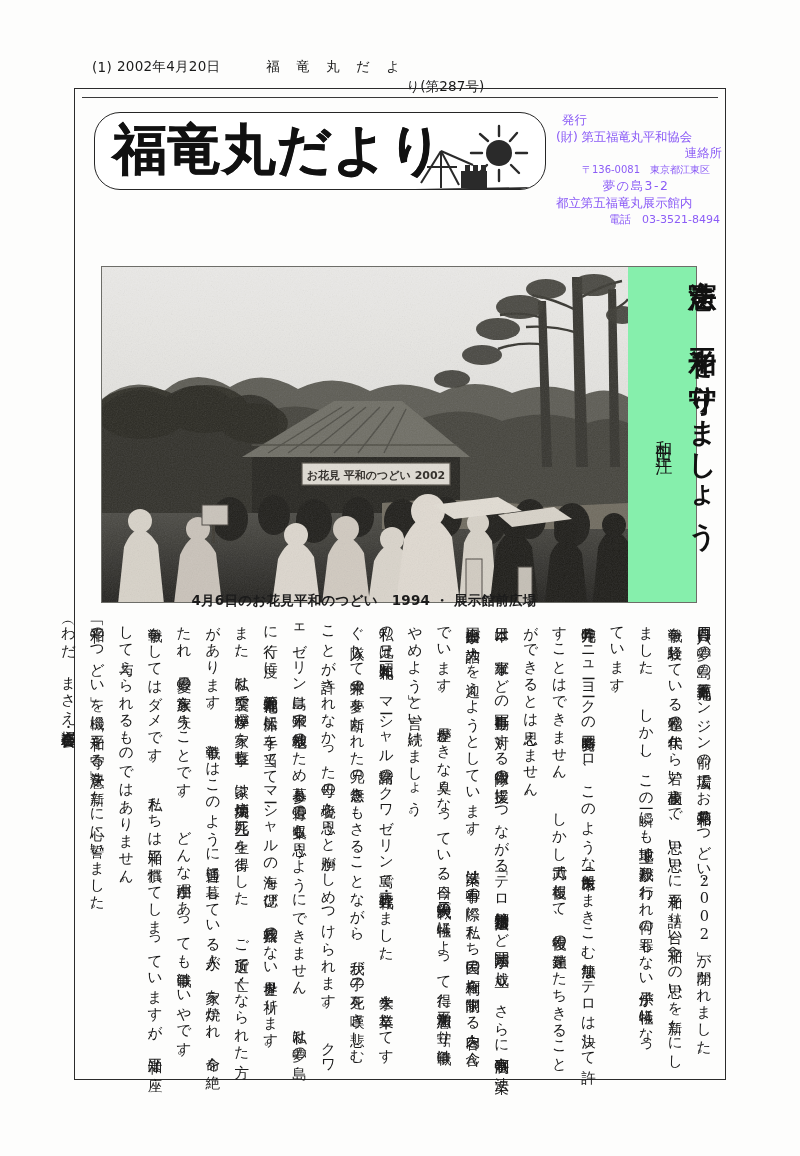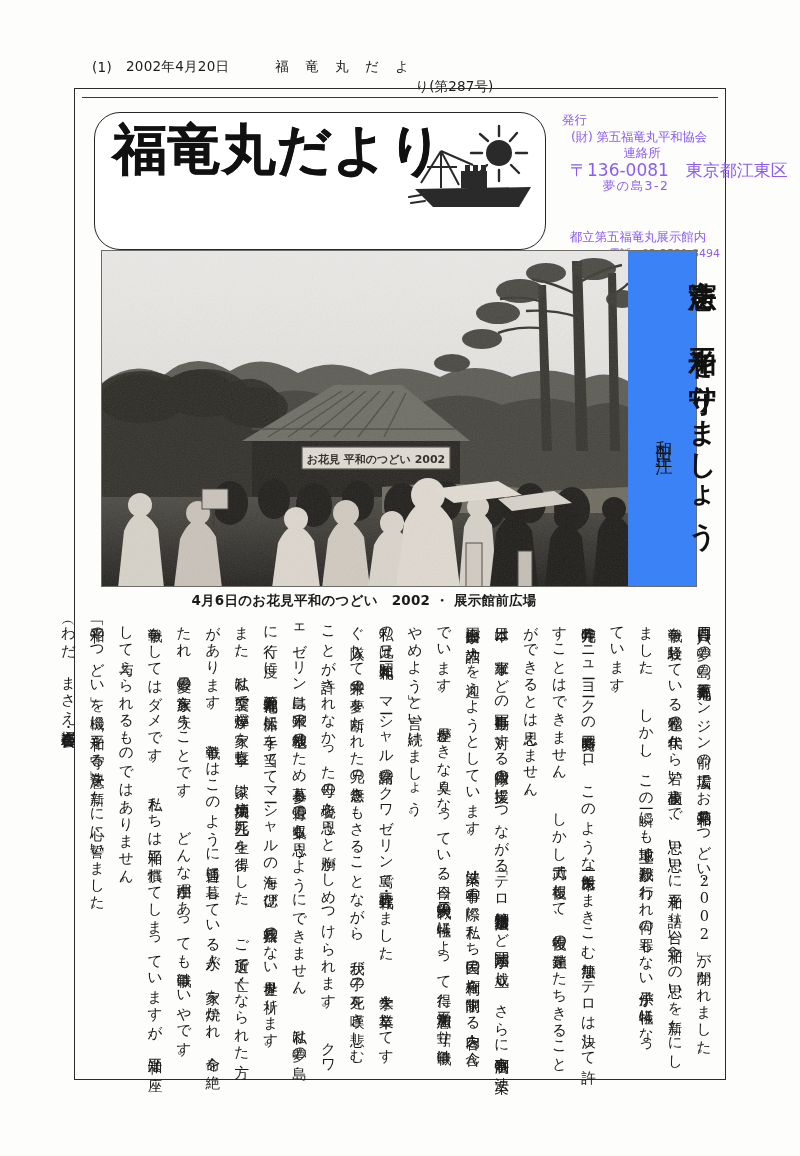--- a/index.html
+++ b/index.html
@@ -30,21 +30,21 @@
     display: flex;
     align-items: center;
     font-size: 13.5px;
     letter-spacing: 0.02em;
   }
   .rh-issue {
     margin-left: 92px;
     white-space: nowrap;
   }
   .rh-date {
-    margin-left: 14px;
+    margin-left: 5px;
     white-space: nowrap;
   }
   .rh-title {
     margin-left: 46px;
     white-space: nowrap;
     letter-spacing: 0.45em;
   }
   .rh-number {
     white-space: nowrap;
     letter-spacing: 0.01em;
@@ -69,21 +69,21 @@
     height: 0;
     border-top: 1.4px solid #3a3a3a;
   }
 
   
   .masthead {
     position: absolute;
     left: 94px;
     top: 112px;
     width: 452px;
-    height: 138px;
+    height: 78px;
     border: 1.8px solid #262626;
     border-radius: 26px;
     box-sizing: border-box;
     background: #ffffff;
     overflow: hidden;
   }
   .mast-title {
     position: absolute;
     left: 18px;
     top: 2px;
@@ -122,35 +122,35 @@
     top: 112px;
     width: 166px;
     font-size: 12.4px;
     line-height: 16.6px;
     color: #8b5cf6;
   }
   .pub-line {
     white-space: nowrap;
   }
   .pub-l1 { text-align: left; padding-left: 6px; }
-  .pub-l2 { text-align: center; letter-spacing: -0.01em; }
-  .pub-l3 { text-align: center; padding-left: 6px; }
-  .pub-l4 { text-align: center; padding-left: 14px; font-size: 17px; }
+  .pub-l2 { text-align: left; letter-spacing: -0.01em; }
+  .pub-l3 { text-align: right; padding-left: 6px; }
+  .pub-l4 { text-align: center; padding-left: 14px; font-size: 10px; }
   .pub-l5 { text-align: center; padding-right: 6px; letter-spacing: 0.12em; }
-  .pub-l6 { text-align: center; padding-right: 2px; margin-top: 34px; }
+  .pub-l6 { text-align: left; padding-right: 2px; }
   .pub-l7 { text-align: right; padding-right: 2px; font-size: 11px; }
 
   
   .photo {
     position: absolute;
     left: 101px;
-    top: 250px;
+    top: 266px;
     width: 596px;
     height: 337px;
-    background: #3b82f6;
+    background: #86efac;
     overflow: hidden;
     border: 1px solid #6d6d68;
     box-sizing: border-box;
   }
   .photo svg { display: block; }
   .photo-caption {
     position: absolute;
     left: 101px;
     top: 592px;
     width: 526px;
@@ -423,21 +423,21 @@
       </g>
 
       <path d="M330 238 L396 230 L420 244 L352 252 Z" fill="#e8e4da"></path>
       <path d="M396 248 L452 240 L470 252 L410 260 Z" fill="#ded9cf"></path>
 
       <rect width="526" height="337" filter="url(#grain)" fill="none" opacity="0.5"></rect>
       <rect width="526" height="337" fill="#6e6a60" opacity="0.05"></rect>
     </svg>
   </div>
 
-  <div class="photo-caption">4月6日のお花見平和のつどい　2002 ・ 展示館前広場</div>
+  <div class="photo-caption">4月6日のお花見平和のつどい　1994 ・ 展示館前広場</div>
 
   <div class="headline-wrap">
     <div class="headline-main">憲法を、平和を守りましょう</div>
     <div class="headline-author">和田正江</div>
   </div>
 
   <div class="body-area">
     <div class="vcol">四月六日に夢の島の第五福竜丸エンジン前の広場で「お花見平和のつどい・2002」が開かれました。　戦争を経験している私達の年代から若い高校生まで、思い思いに平和を語り合い平和への思いを新たにしました。　しかし、この一瞬にも地球上で殺戮が行われ何の罪もない子供が犠牲になっています。</div>
     <div class="vcol">昨年九月のニューヨークの同時多発テロ、このような一般市民をまきこむ無法なテロは決して許すことはできません。　しかし武力で報復して、報復の連鎖をたちきることができるとは思えません。</div>
     <div class="vcol">日本は、米軍などの軍事行動に対する自衛隊の支援につながる「テロ対策特別措置法など関連三法」が成立し、さらに有事法制の法案国会提出が大詰めを迎えようとしています。　法案は有事の際に私たち国民の権利を制限する内容を含んでいます。　世界がきな臭くなっている今日、第二次大戦の犠牲によって得た平和憲法を守り「戦争はやめよう」と言い続けましょう。</div>

